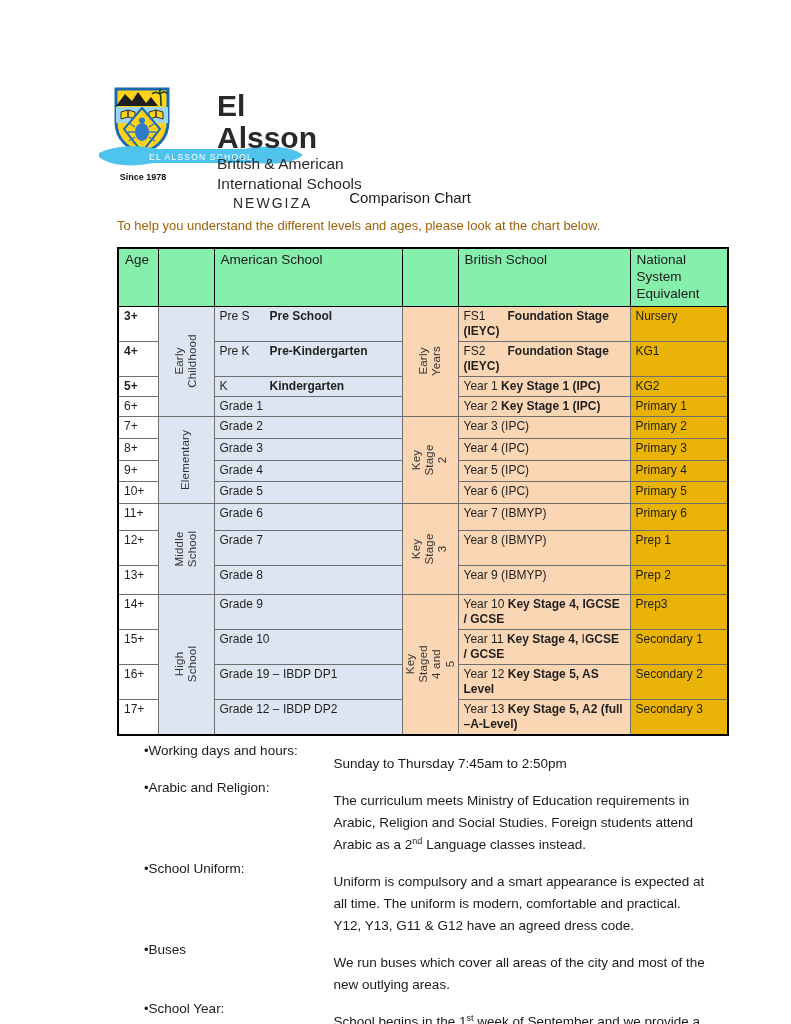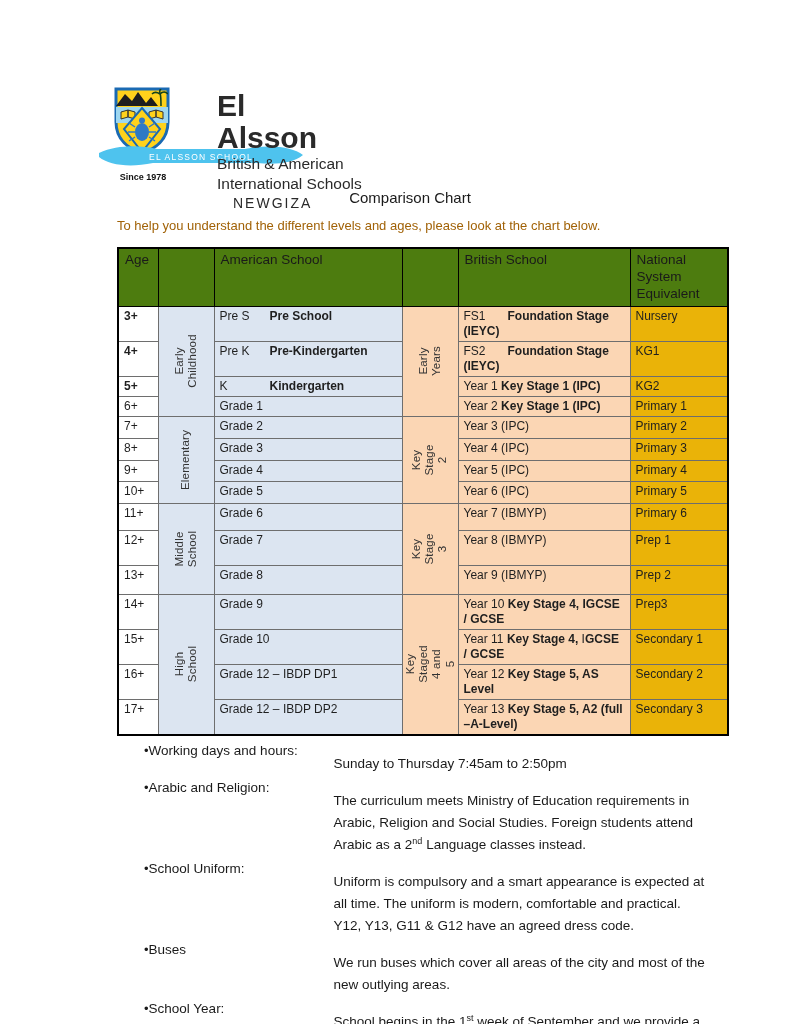--- a/index.html
+++ b/index.html
@@ -20,21 +20,21 @@
   .logo-line { font-size:15.5px; color:#2a2a2a; line-height:1.15; margin-top:2px; white-space:nowrap; }
   .logo-newgiza { font-size:14px; color:#2a2a2a; letter-spacing:2px; margin-top:2px; margin-left:16px; white-space:nowrap; }
   
   .content { position:absolute; left:93px; top:189px; width:610px;padding-left:24px; }
   .doc-title { text-align:center; font-size:15px; color:#1a1a1a; }
   .intro { margin-top:12px; font-size:13px; color:#a16207; }
   
   table.cmp { border-collapse:collapse; margin-top:14px; width:610px; table-layout:fixed;
               border:2px solid #000; }
   table.cmp th {
-    background:#4d7c0f; border:1.5px solid #000; font-weight:normal;
+    background:#86efac; border:1.5px solid #000; font-weight:normal;
     font-size:13.5px; text-align:left; vertical-align:top; padding:3px 6px; line-height:1.25;
   }
   table.cmp td {
     border:1.6px solid #6e6e6e; vertical-align:top; padding:2px 5px;
     font-size:12px; line-height:1.25; color:#1f1f1f;
   }
   td.age { background:#fff; font-size:12.5px; }
   td.age.b { font-weight:bold; }
   td.grp { background:#DCE5F1; position:relative; }
   td.am  { background:#DCE5F1; }
@@ -239,21 +239,21 @@
         <td class="nat">Prep3</td>
       </tr>
       <tr class="h31">
         <td class="age">15+</td>
         <td class="am">Grade 10</td>
         <td class="br"><span>Year 11 </span><b>Key Stage 4, </b><span>I</span><b>GCSE / GCSE</b></td>
         <td class="nat">Secondary 1</td>
       </tr>
       <tr class="h32">
         <td class="age">16+</td>
-        <td class="am">Grade 12 – IBDP DP1</td>
+        <td class="am">Grade 19 – IBDP DP1</td>
         <td class="br"><span>Year 12 </span><b>Key Stage 5, AS Level</b></td>
         <td class="nat">Secondary 2</td>
       </tr>
       <tr class="h32">
         <td class="age">17+</td>
         <td class="am">Grade 12 – IBDP DP2</td>
         <td class="br"><span>Year 13 </span><b>Key Stage 5, A2 (full –A-Level)</b></td>
         <td class="nat">Secondary 3</td>
       </tr>
     </tbody>

